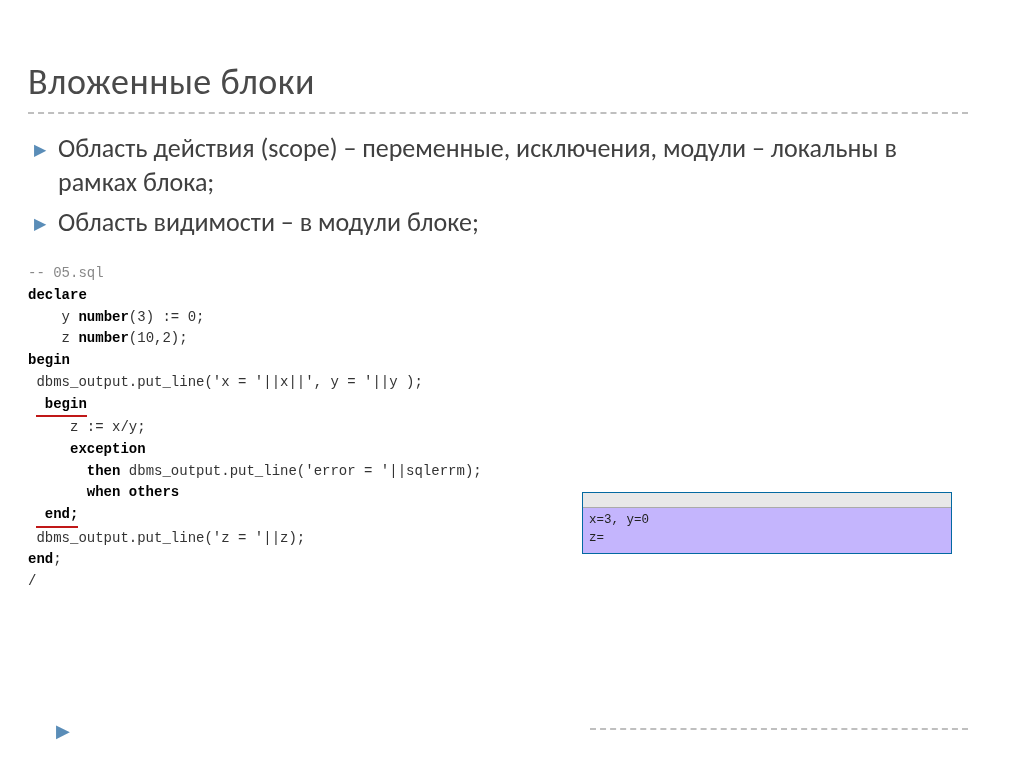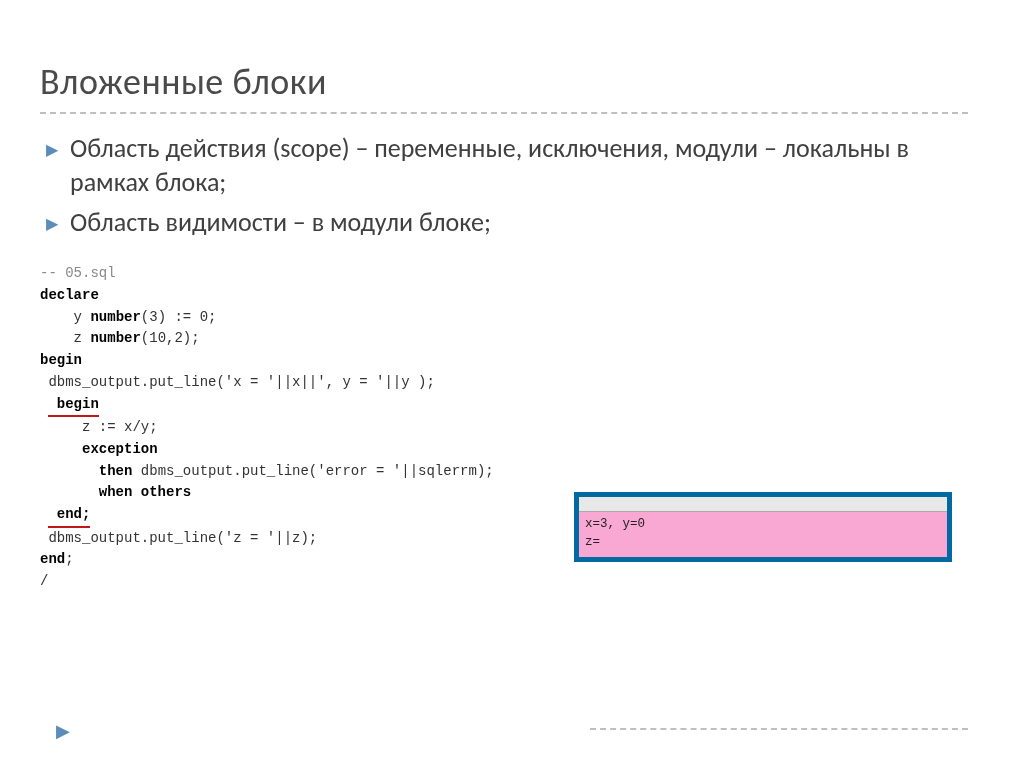--- a/index.html
+++ b/index.html
@@ -9,21 +9,21 @@
     height: 768px;
     background: #ffffff;
     font-family: "Calibri", "Arial", sans-serif;
     overflow: hidden;
   }
   .slide {
     position: relative;
     width: 1024px;
     height: 768px;
     box-sizing: border-box;
-    padding: 60px 56px 40px 40px;
+    padding: 60px 56px 40px 28px;
   }
   .title {
     font-size: 36px;
     color: #4a4a4a;
     font-weight: 400;
     margin: 0 0 8px 0;
     letter-spacing: 0.5px;
   }
   .title-underline {
     border-bottom: 2px dashed #bfbfbf;
@@ -62,22 +62,22 @@
   .red-under {
     border-bottom: 2px solid #c01818;
     padding-bottom: 0px;
     display: inline-block;
   }
   .output-box {
     position: absolute;
     right: 72px;
     top: 492px;
     width: 368px;
-    border: 5px solid #0369a1;
-    background: #f9a8d4;
+    border: 1px solid #0369a1;
+    background: #c4b5fd;
     font-family: "Courier New", monospace;
     font-size: 12.5px;
     line-height: 1.45;
     color: #222;
   }
   .output-box .top-strip {
     height: 14px;
     border-bottom: 1px solid #aaa;
     background: #e8e8e8;
   }

